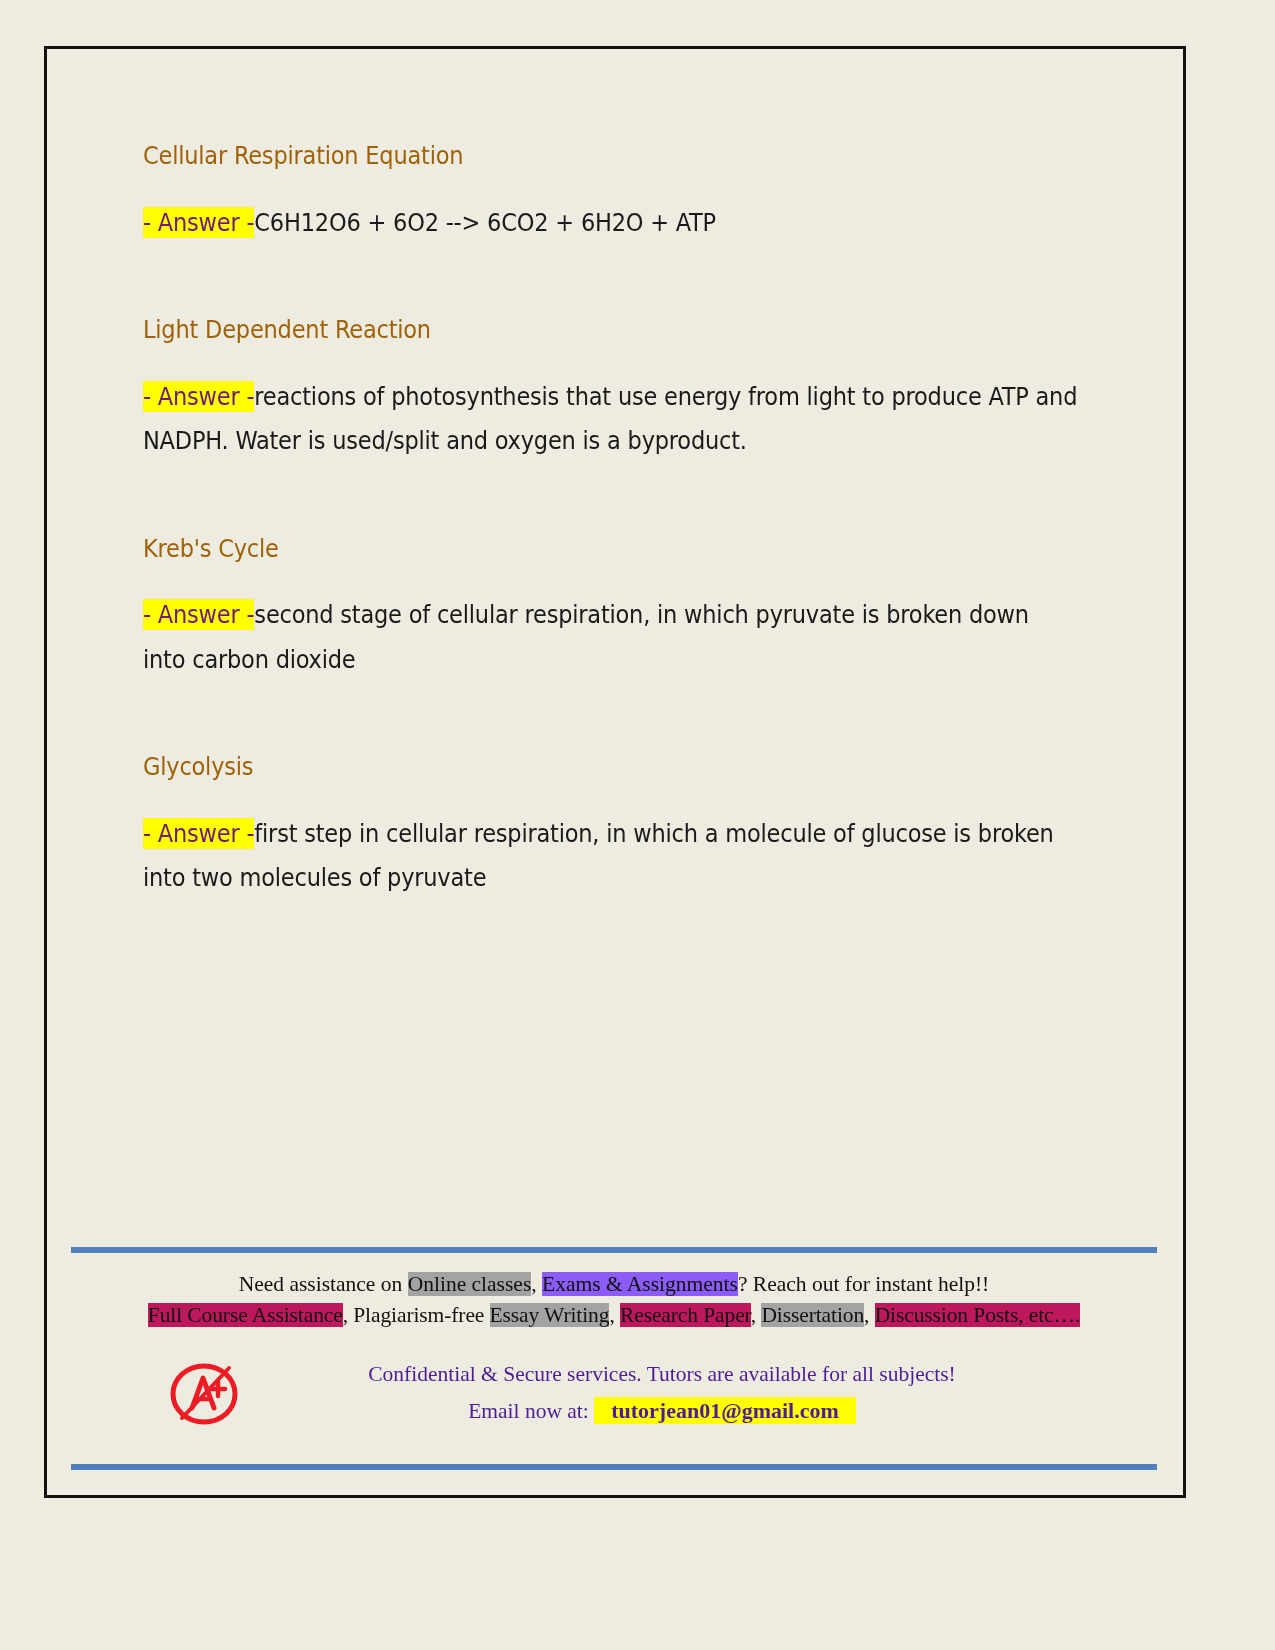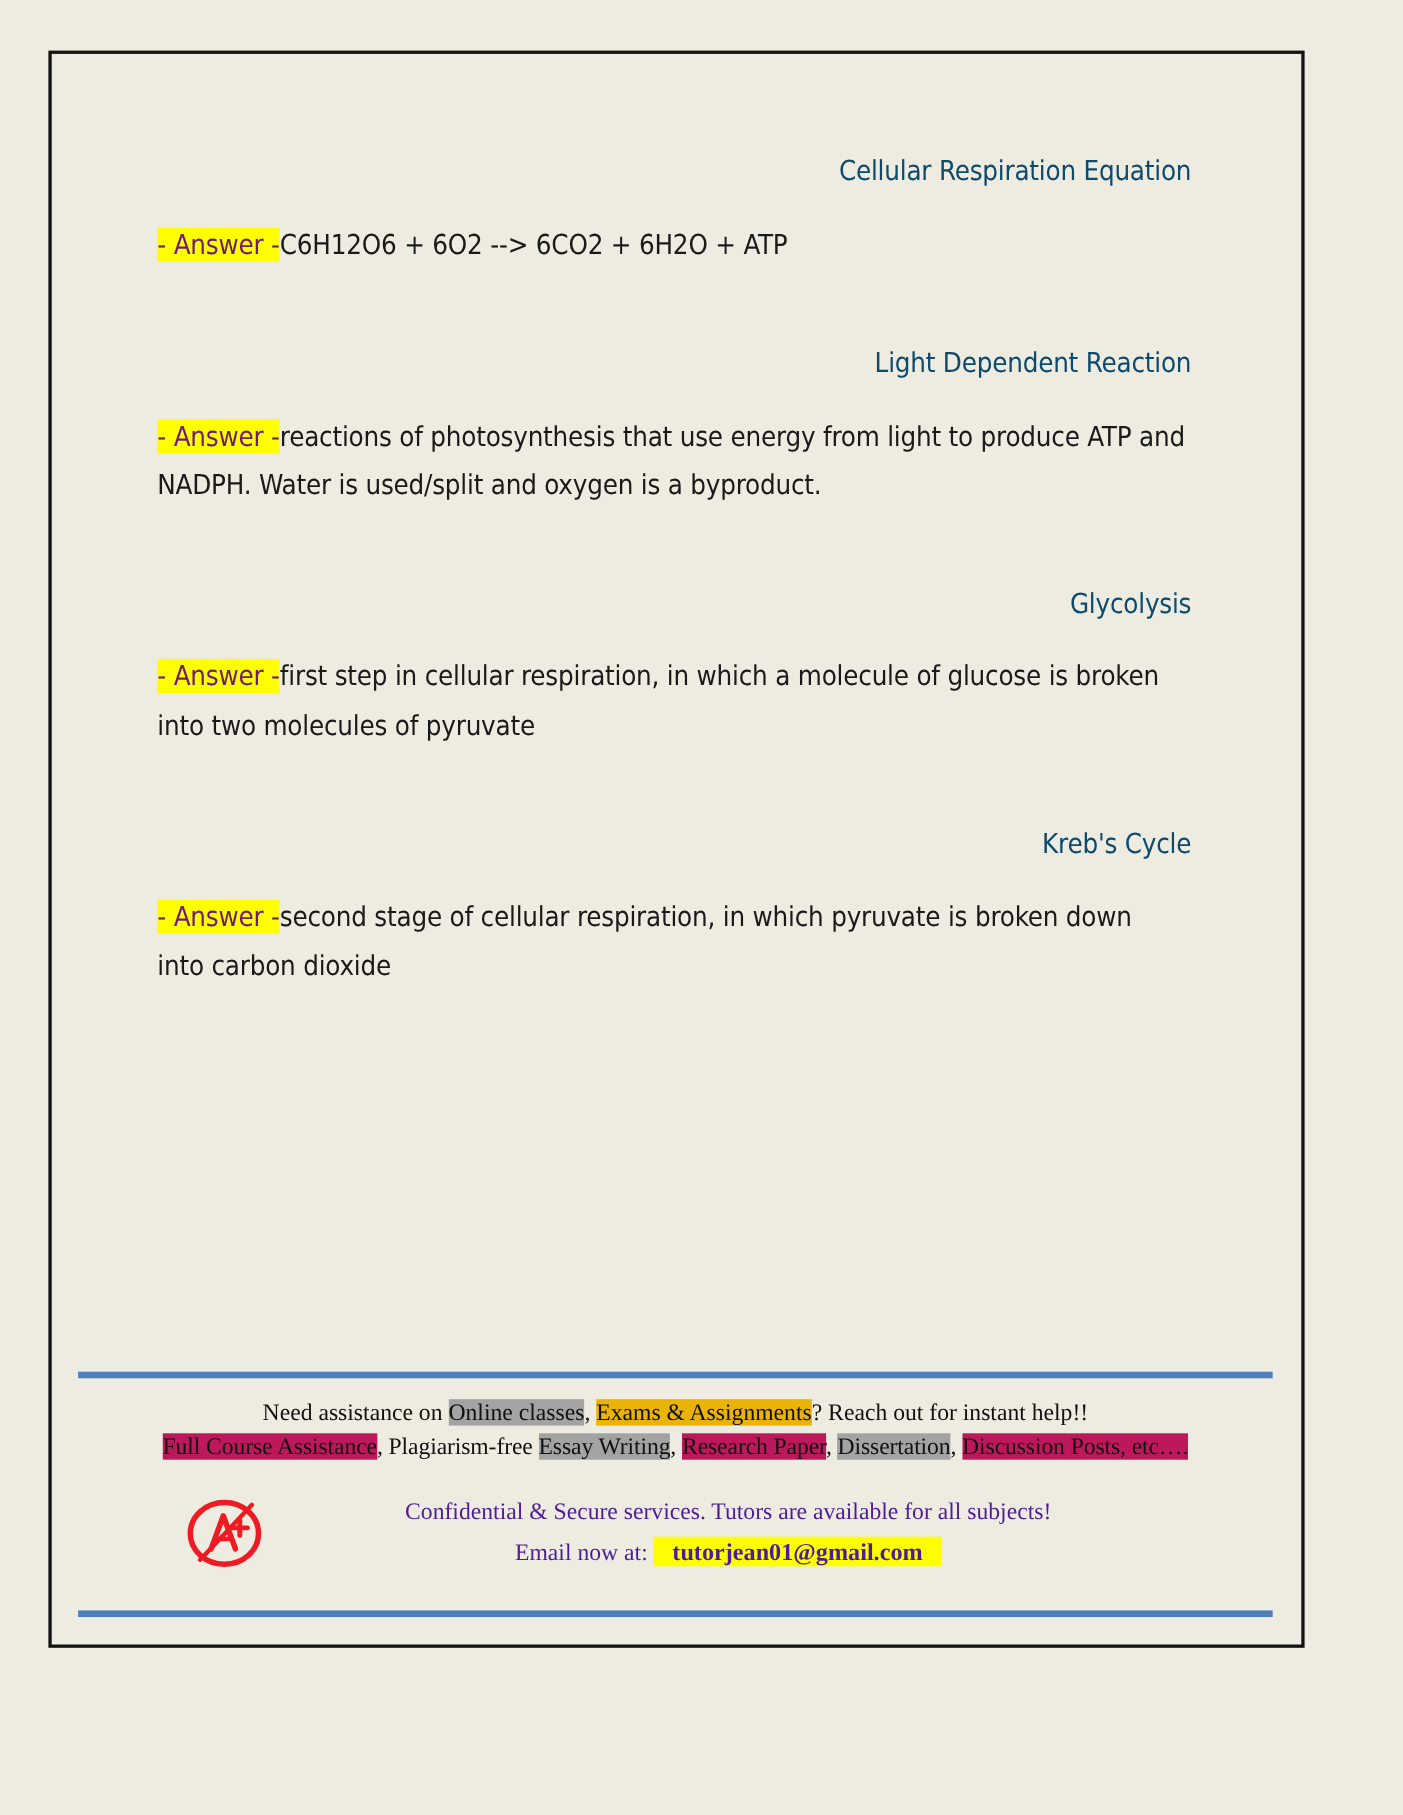--- a/index.html
+++ b/index.html
@@ -31,27 +31,26 @@
   }
   .qa-block {
     margin-bottom: 66px;
   }
   .qa-block:last-of-type {
     margin-bottom: 0;
   }
   .term {
     font-size: 25px;
     line-height: 1.5;
-    color: #0c4a6e;
+    color: #a16207;
     font-family: "DejaVu Sans", sans-serif;
     font-stretch: condensed;
     letter-spacing: -0.2px;
     margin-bottom: 26px;
     white-space: nowrap;
-    text-align: right;
   }
   .answer {
     font-size: 25px;
     line-height: 1.78;
     color: #1a1a1a;
     font-family: "DejaVu Sans", sans-serif;
     font-stretch: condensed;
     letter-spacing: -0.2px;
     max-width: 935px;
   }
@@ -79,21 +78,21 @@
     font-family: "Liberation Serif", serif;
     font-size: 21.5px;
     line-height: 1.42;
     color: #111;
   }
   .promo-line2 {
     white-space: nowrap;
     letter-spacing: -0.1px;
   }
   .hl-cyan { background: #a3a3a3; }
-  .hl-green { background: #eab308; }
+  .hl-green { background: #8b5cf6; }
   .hl-yellow { background: #be185d; }
 
   .tagline-row {
     display: flex;
     align-items: center;
     margin-top: 26px;
     padding-left: 96px;
   }
   .logo {
     width: 74px;
@@ -133,27 +132,27 @@
       <div class="answer"><span class="hl-answer">- Answer -</span><span>C6H12O6 + 6O2 --&gt; 6CO2 + 6H2O + ATP</span></div>
     </div>
 
     <div class="qa-block">
       <div class="term">Light Dependent Reaction</div>
       <div class="answer"><span class="hl-answer">- Answer -</span><span>reactions of photosynthesis that use energy from light to produce ATP and NADPH. Water is used/split and oxygen is a byproduct.</span></div>
     </div>
 
 
     <div class="qa-block">
-      <div class="term">Glycolysis</div>
-      <div class="answer"><span class="hl-answer">- Answer -</span><span>first step in cellular respiration, in which a molecule of glucose is broken into two molecules of pyruvate</span></div>
+      <div class="term">Kreb's Cycle</div>
+      <div class="answer"><span class="hl-answer">- Answer -</span><span>second stage of cellular respiration, in which pyruvate is broken down into carbon dioxide</span></div>
     </div>
 
     <div class="qa-block">
-      <div class="term">Kreb's Cycle</div>
-      <div class="answer"><span class="hl-answer">- Answer -</span><span>second stage of cellular respiration, in which pyruvate is broken down into carbon dioxide</span></div>
+      <div class="term">Glycolysis</div>
+      <div class="answer"><span class="hl-answer">- Answer -</span><span>first step in cellular respiration, in which a molecule of glucose is broken into two molecules of pyruvate</span></div>
     </div>
 
   </div>
 
   <div class="footer">
 
     <div class="divider"></div>
     <div class="footer-top-gap"></div>
 
     <div class="promo"><span>Need assistance on </span><span class="hl-cyan">Online classes</span><span>, </span><span class="hl-green">Exams &amp; Assignments</span><span>? Reach out for instant help!!</span></div>

